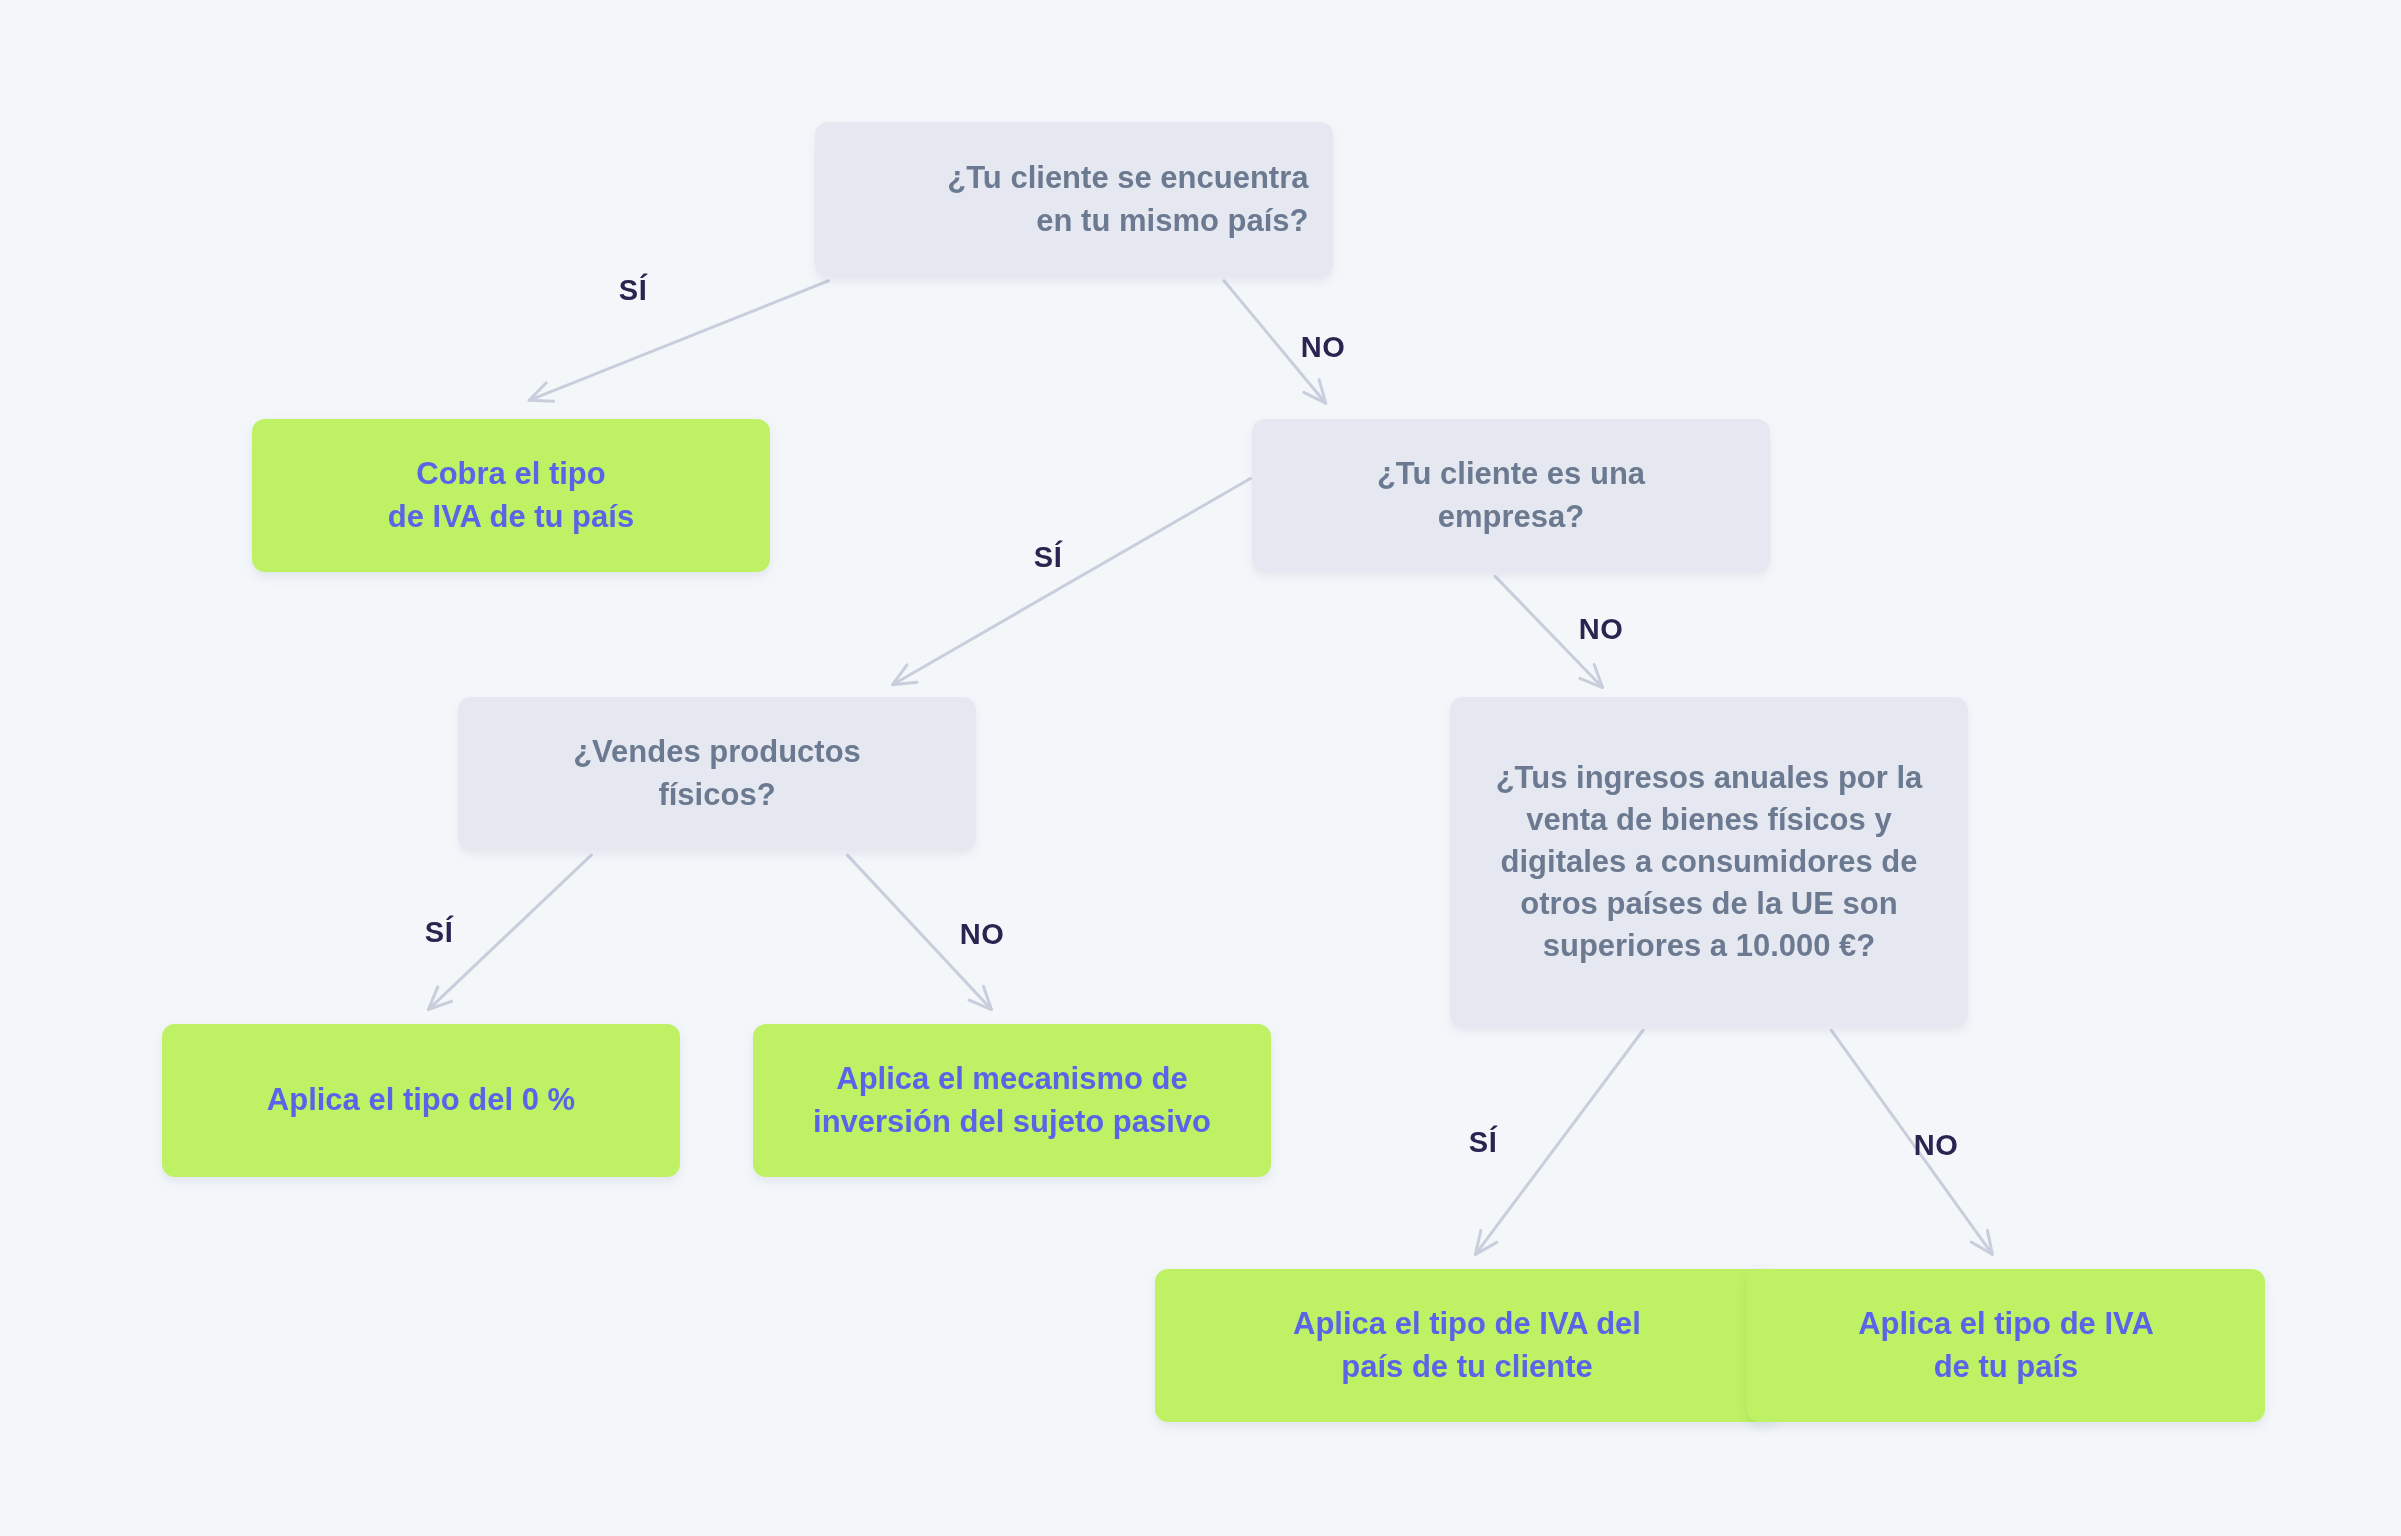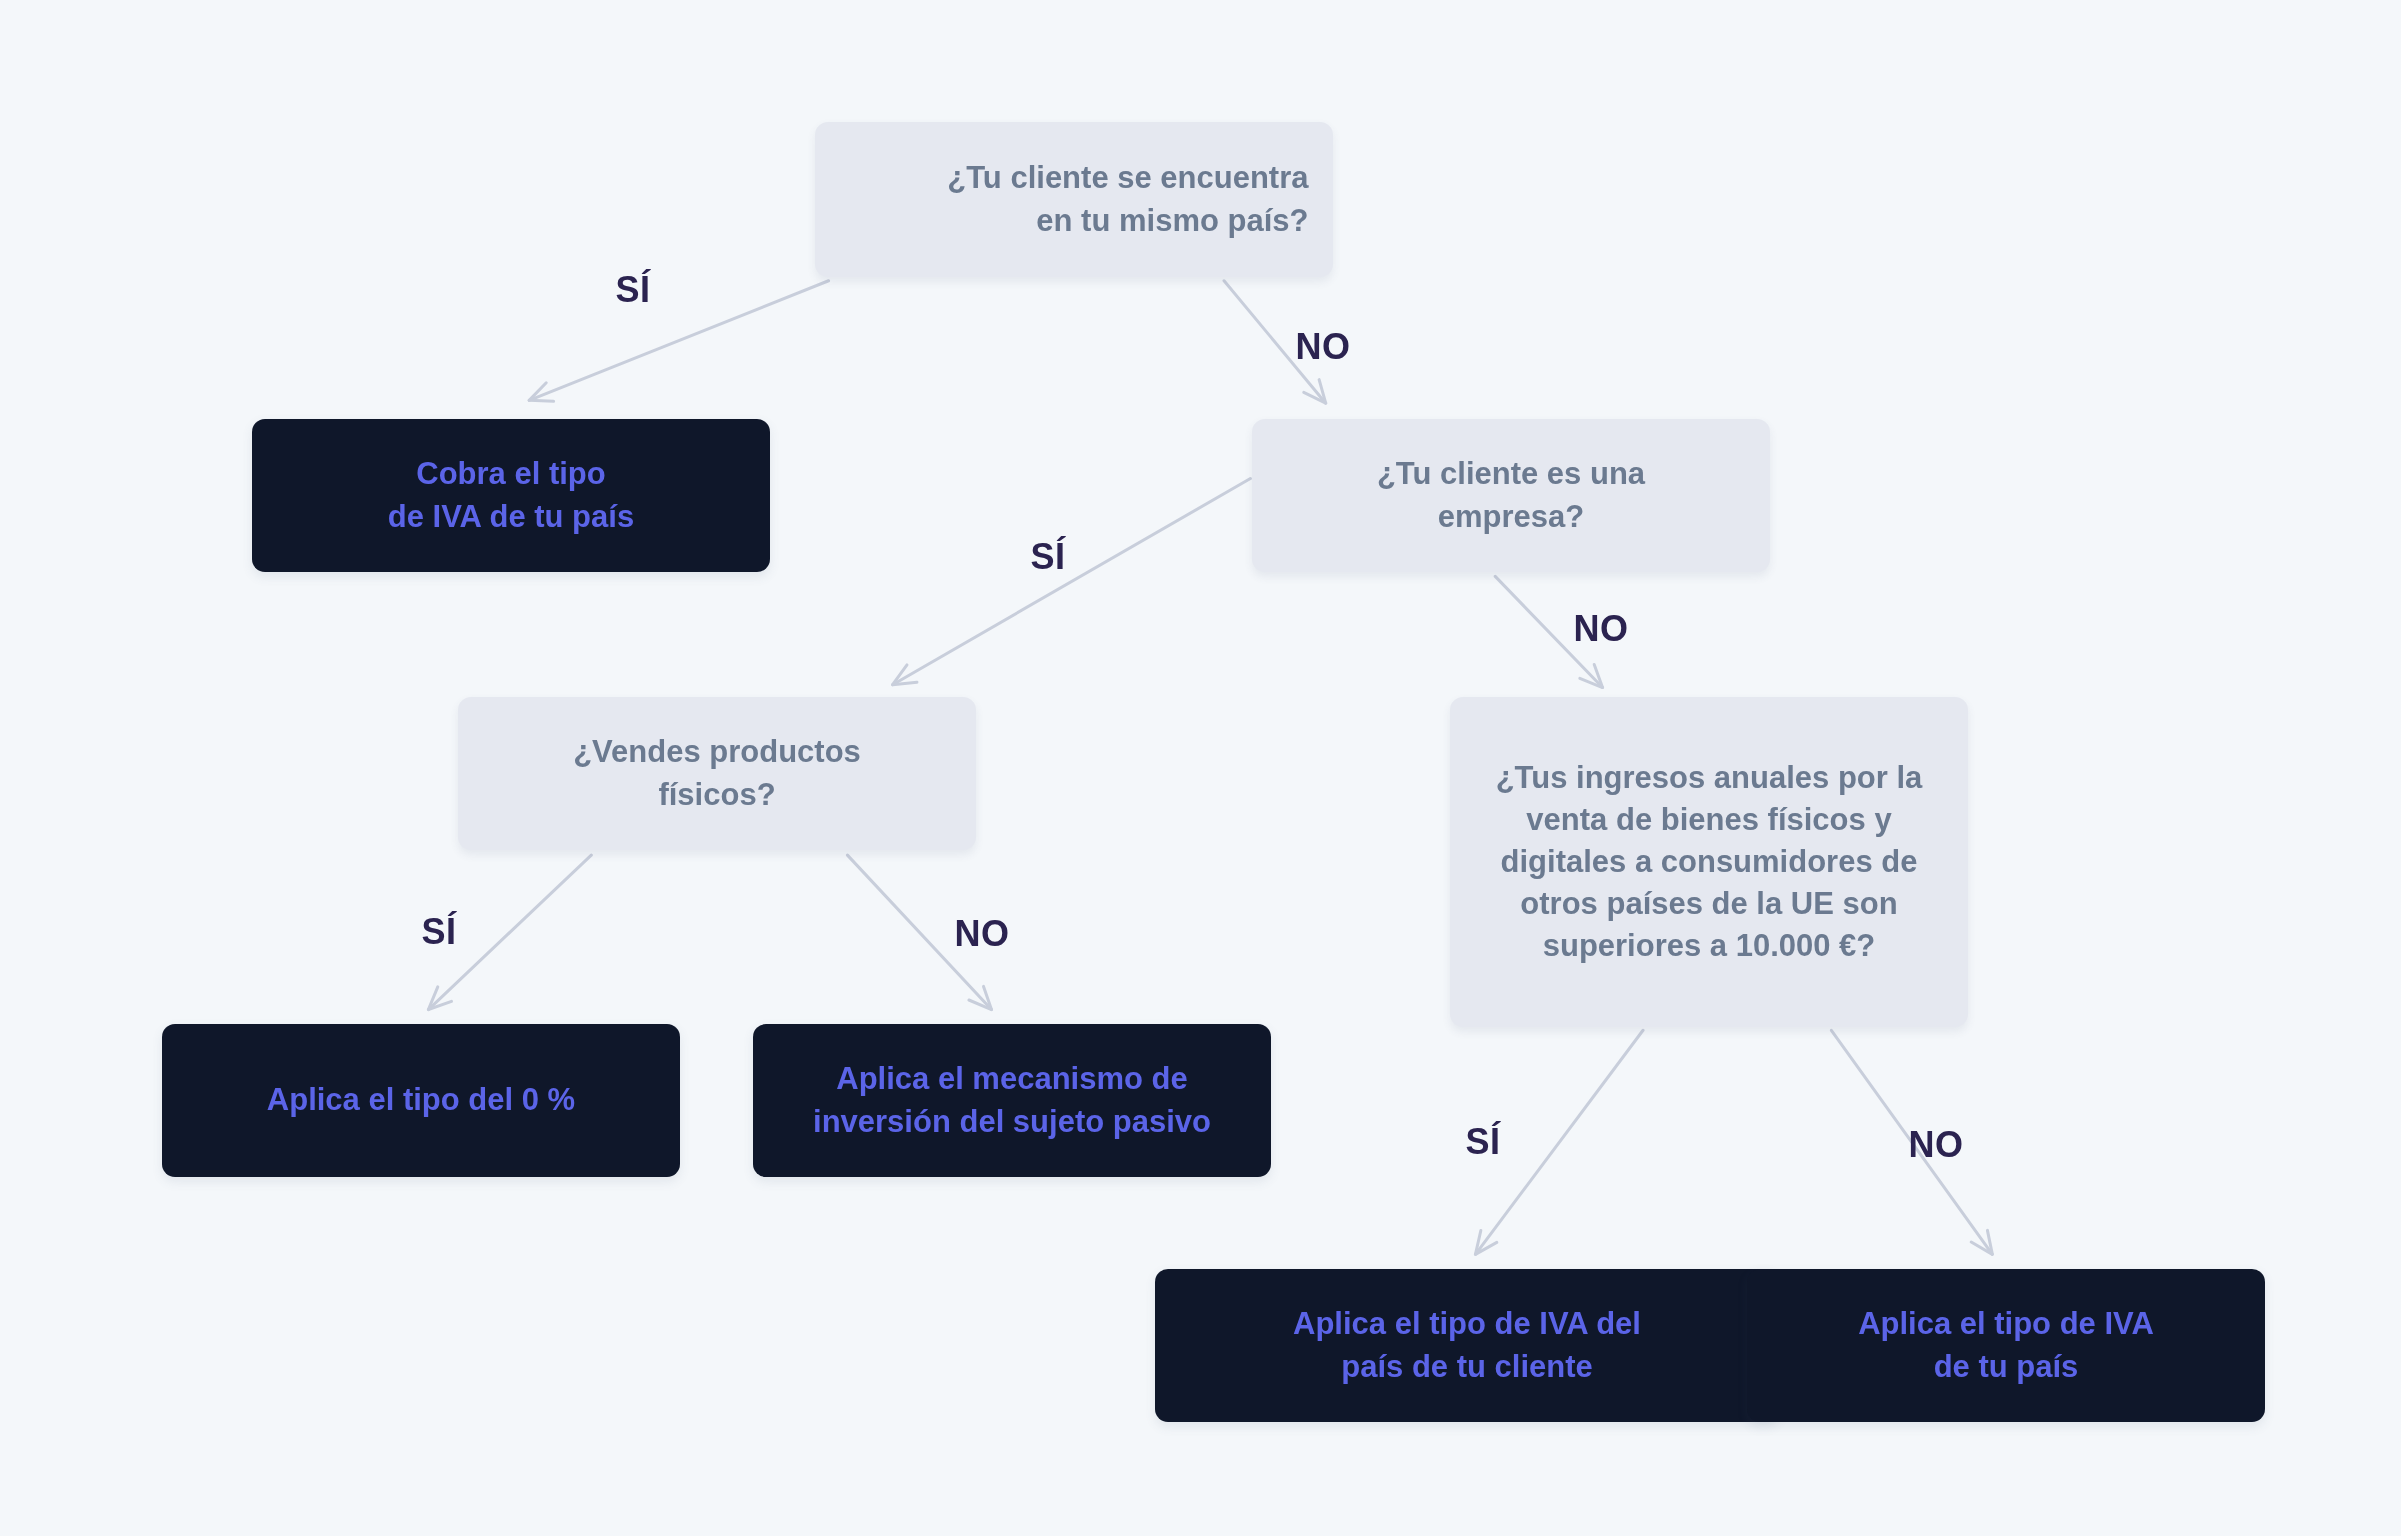--- a/index.html
+++ b/index.html
@@ -35,34 +35,34 @@
     line-height: 1.36;
   }
   .node-question {
     background: #e5e8f0;
     color: #6b7a90;
     font-size: 31px;
     font-weight: 600;
     box-shadow: 0 4.7px 8.5px rgba(70, 85, 120, 0.085);
   }
   .node-result {
-    background: #0f172a;
+    background: #bef264;
     color: #5b64e8;
     font-size: 31px;
     font-weight: 700;
     box-shadow: 0 4.7px 10.4px rgba(70, 85, 120, 0.10);
   }
   .node-text {
     white-space: pre-line;
     display: block;
     width: 100%;
   }
   .edge-label {
     position: absolute;
-    font-size: 36px;
+    font-size: 29px;
     font-weight: 600;
     color: #2b2350;
     letter-spacing: 0.5px;
     white-space: nowrap;
     transform: translate(-50%, -50%);
   }
 </style>
 </head>
 <body>
 

